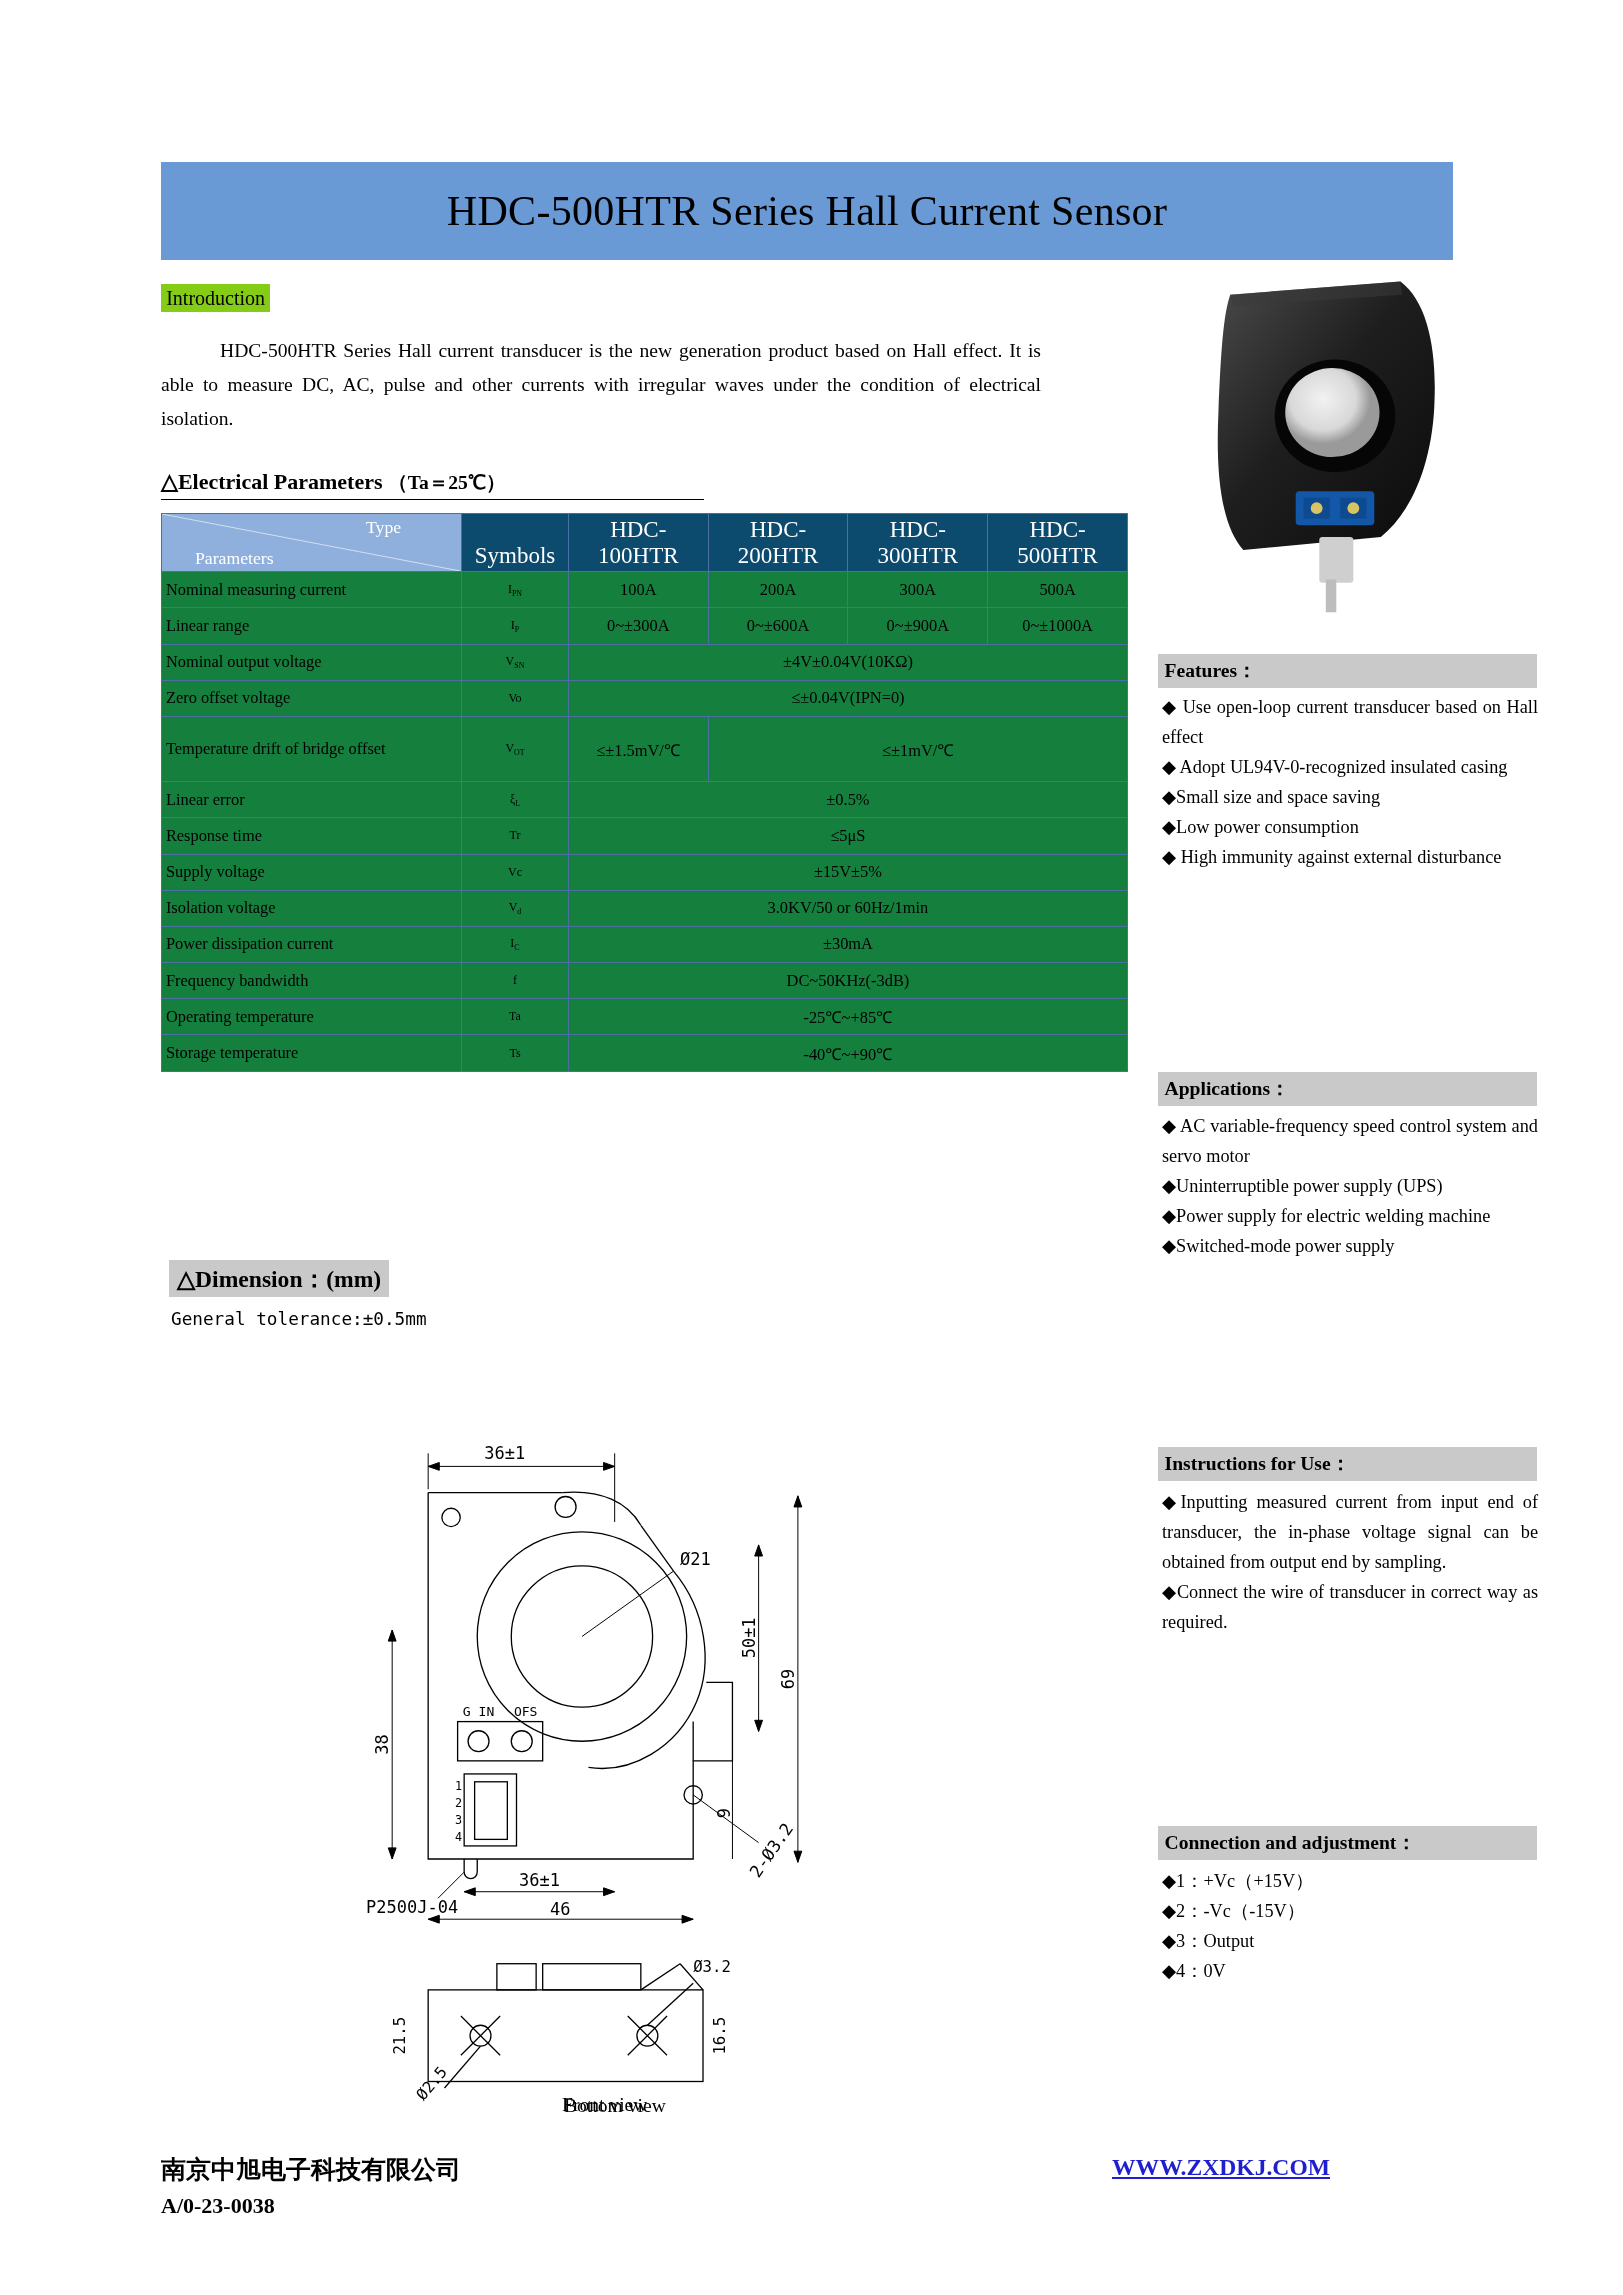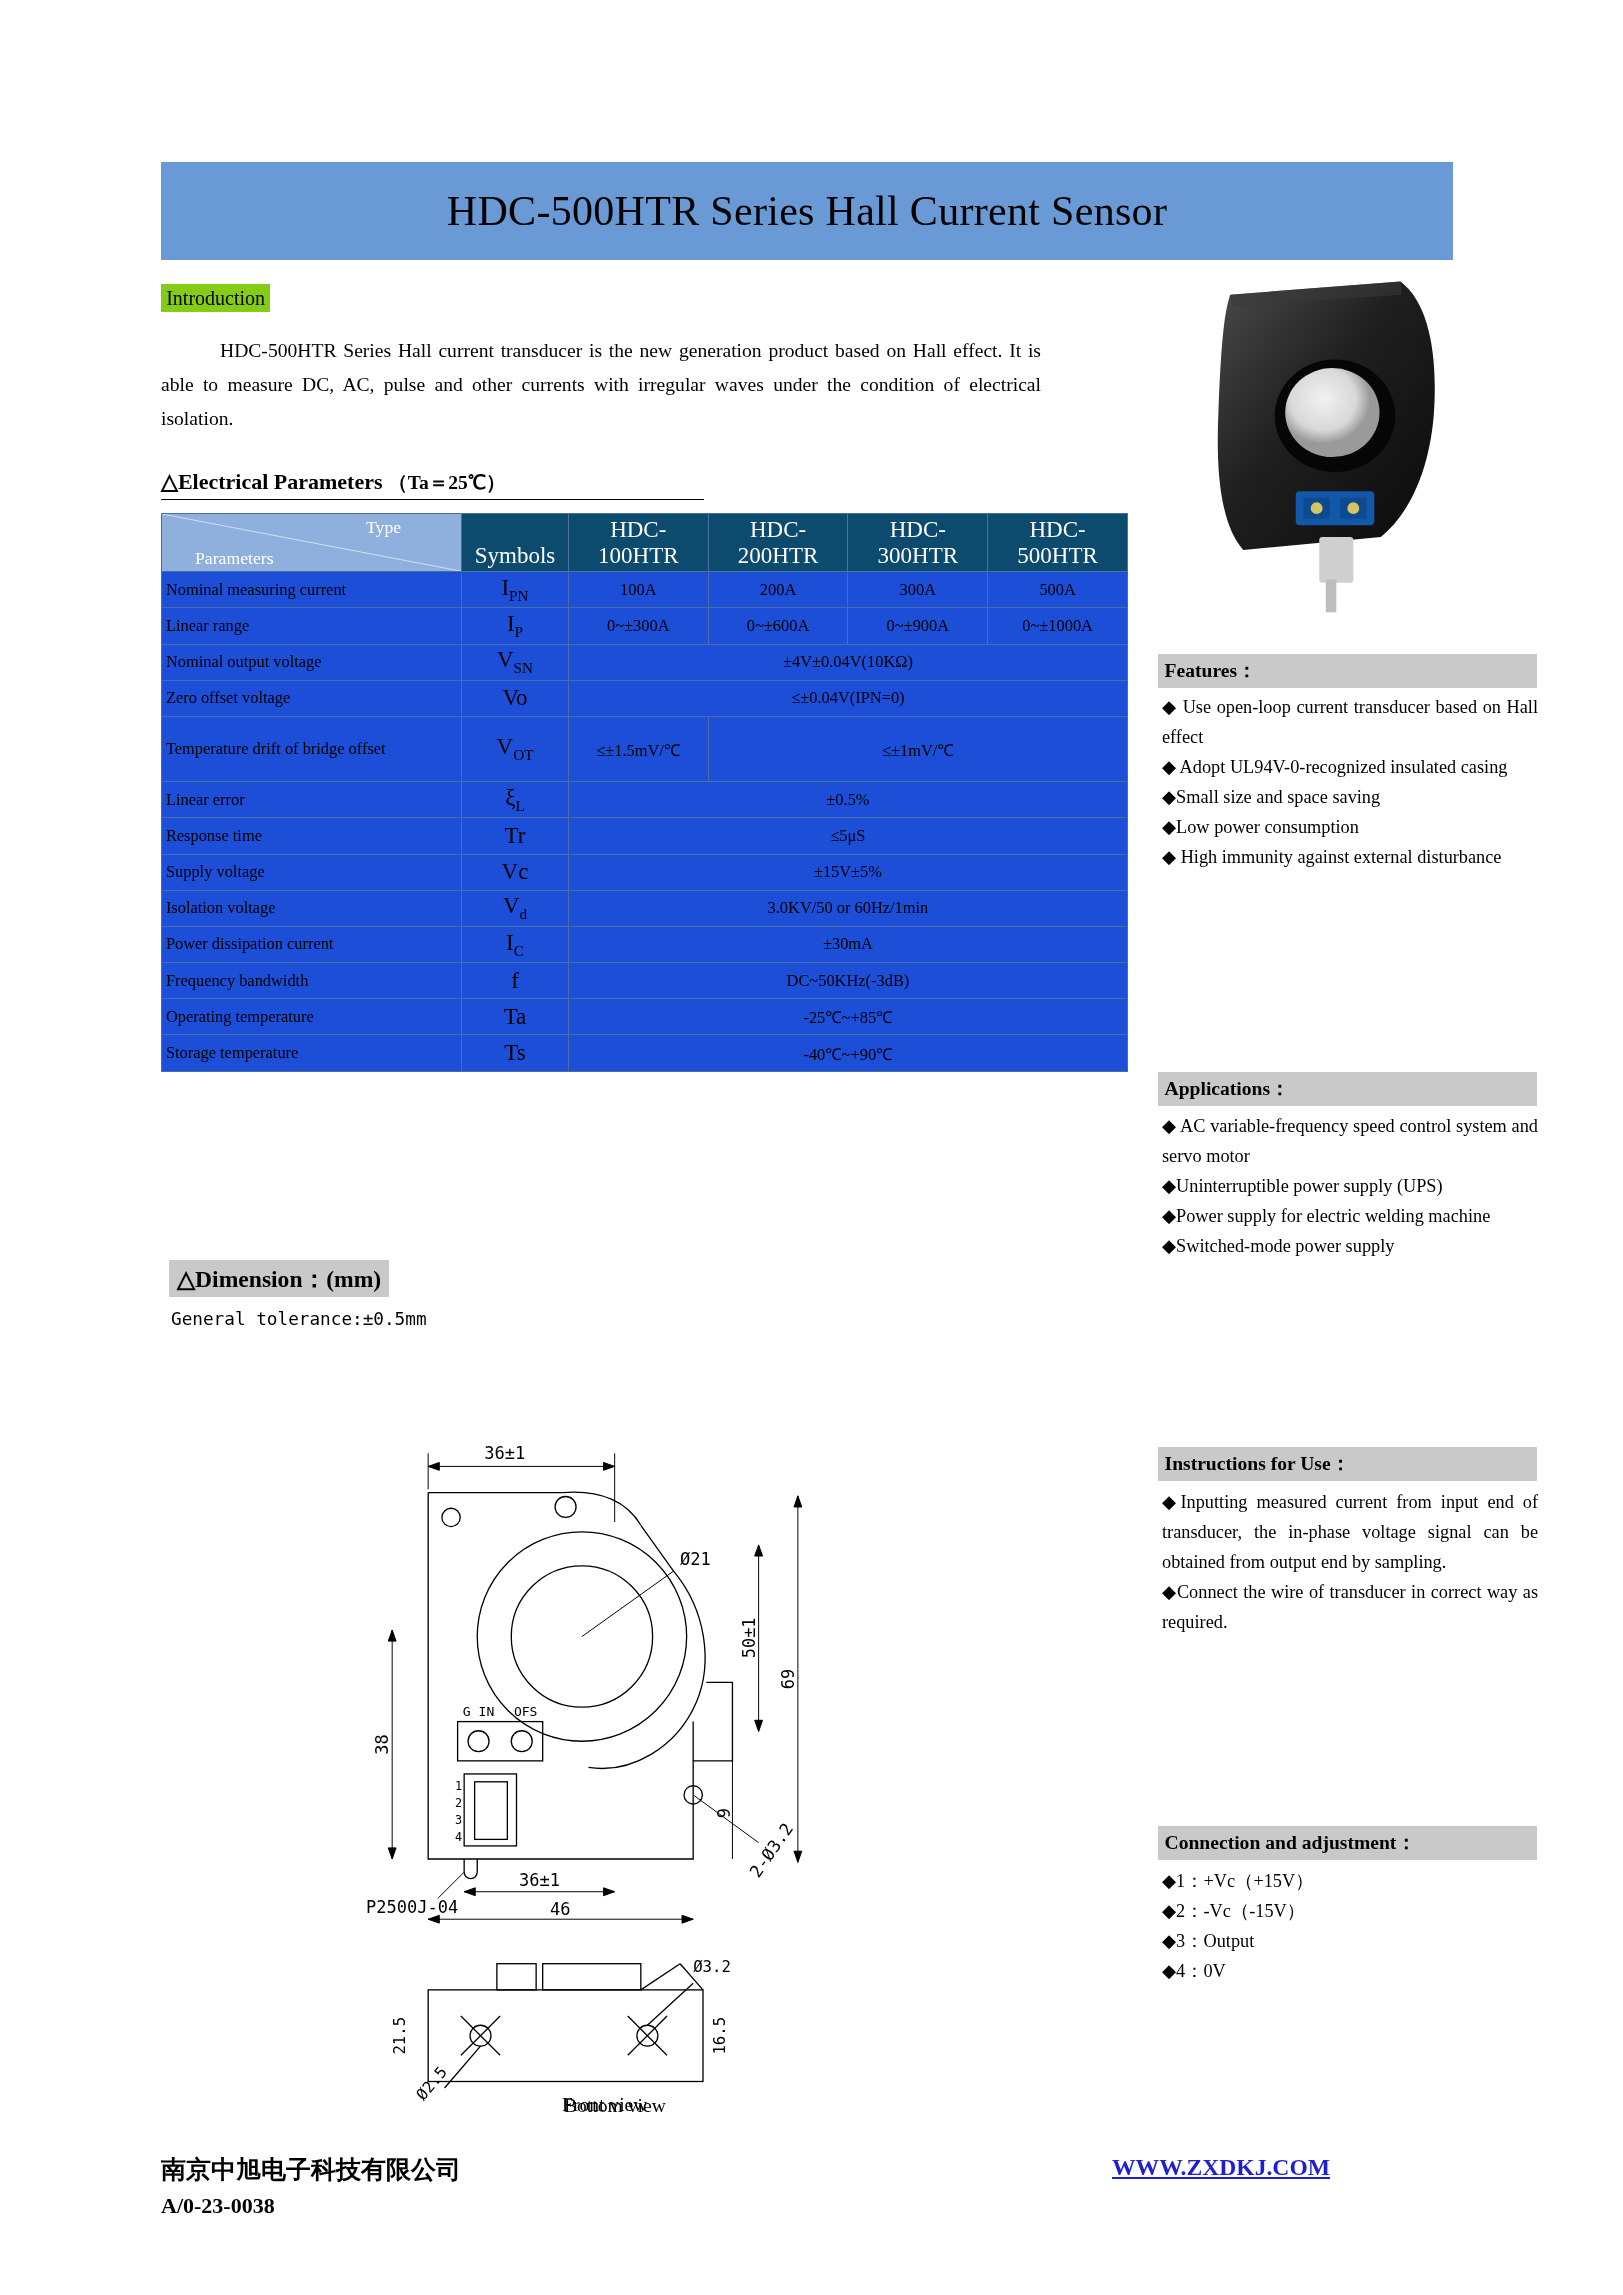--- a/index.html
+++ b/index.html
@@ -68,37 +68,37 @@
   table.param {
     position:absolute;
     left:161px; top:513px;
     width:967px;
     border-collapse:collapse;
     font-size:16.4px;
   }
   table.param td {
     border:0.7px solid #4a6fa5;
     padding:2.6px 3.9px;
-    background:#1d4ed8;
+    background:#15803d;
     height:30px;
     vertical-align:middle;
   }
   table.param td.hdr-blue {
     background:#0c4a6e;
     color:#fff;
     text-align:center;
     font-size:23px;
   }
   table.param td.hdr-type {
     background:#8fb0dc;
     color:#fff;
   }
   table.param td.c { text-align:center; }
   table.param td.l { text-align:left; }
-  table.param td.sym { text-align:center; font-size:23px; }
+  table.param td.sym { text-align:center; font-size:12px; }
   sub { font-size:0.66em; }
 
   .type-cell { position:relative; height:60px; padding:0 !important; }
   .type-cell .t-label { position:absolute; right:60px; top:2.6px; color:#fff; font-size:17.7px;}
   .type-cell .p-label { position:absolute; left:33px; bottom:2.6px; color:#fff; font-size:17.7px;}
   .type-cell .diag { position:absolute; left:0; top:0; width:100%; height:100%; }
 
   
   .dim-head {
     position:absolute;

